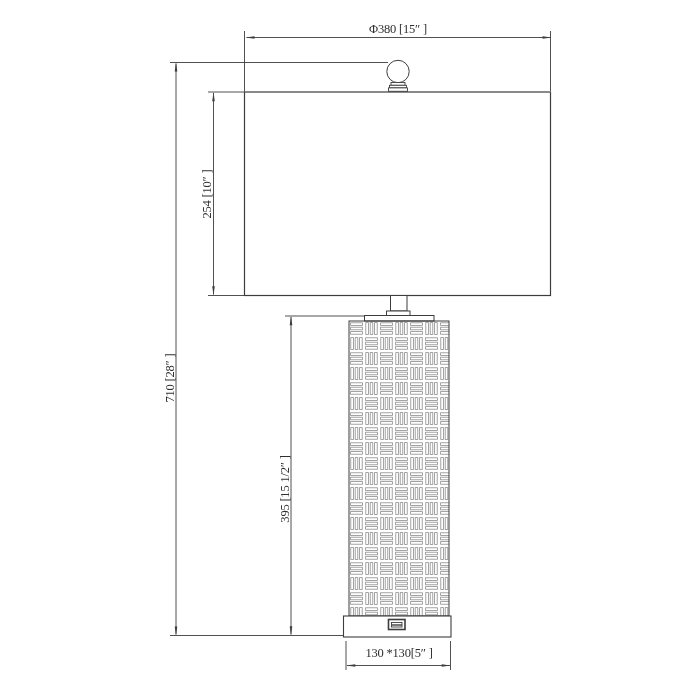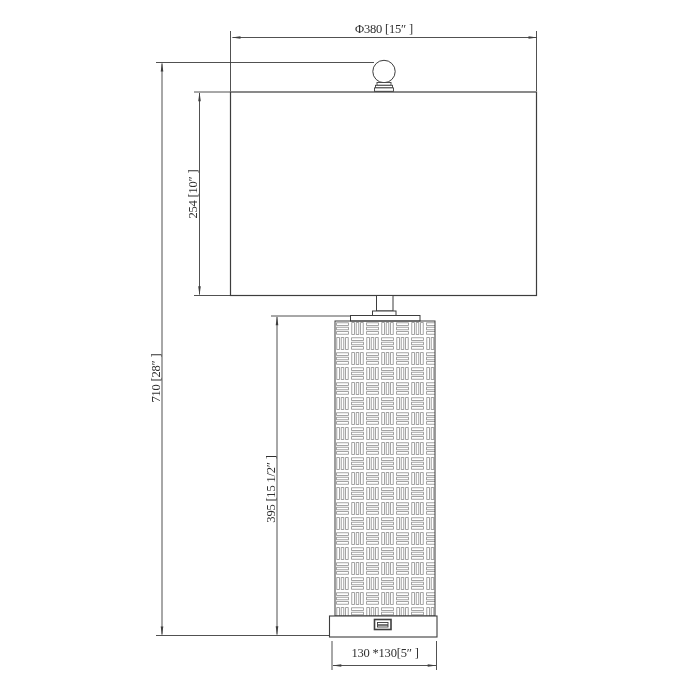--- a/index.html
+++ b/index.html
@@ -6,20 +6,21 @@
   body {
     width: 700px; height: 700px;
     background: #ffffff;
     font-family: "Liberation Serif", "DejaVu Serif", serif;
   }
   .canvas {
     position: relative;
     width: 631px; height: 700px;
     background: #ffffff;
     overflow: hidden;
+    padding-left: 14px;
   }
   svg { display: block; }
   .dim-text {
     font-family: "Liberation Serif", "DejaVu Serif", serif;
     font-size: 12.5px;
     letter-spacing: -0.2px;
     fill: #2f2f2f;
   }
 </style>
 </head>

